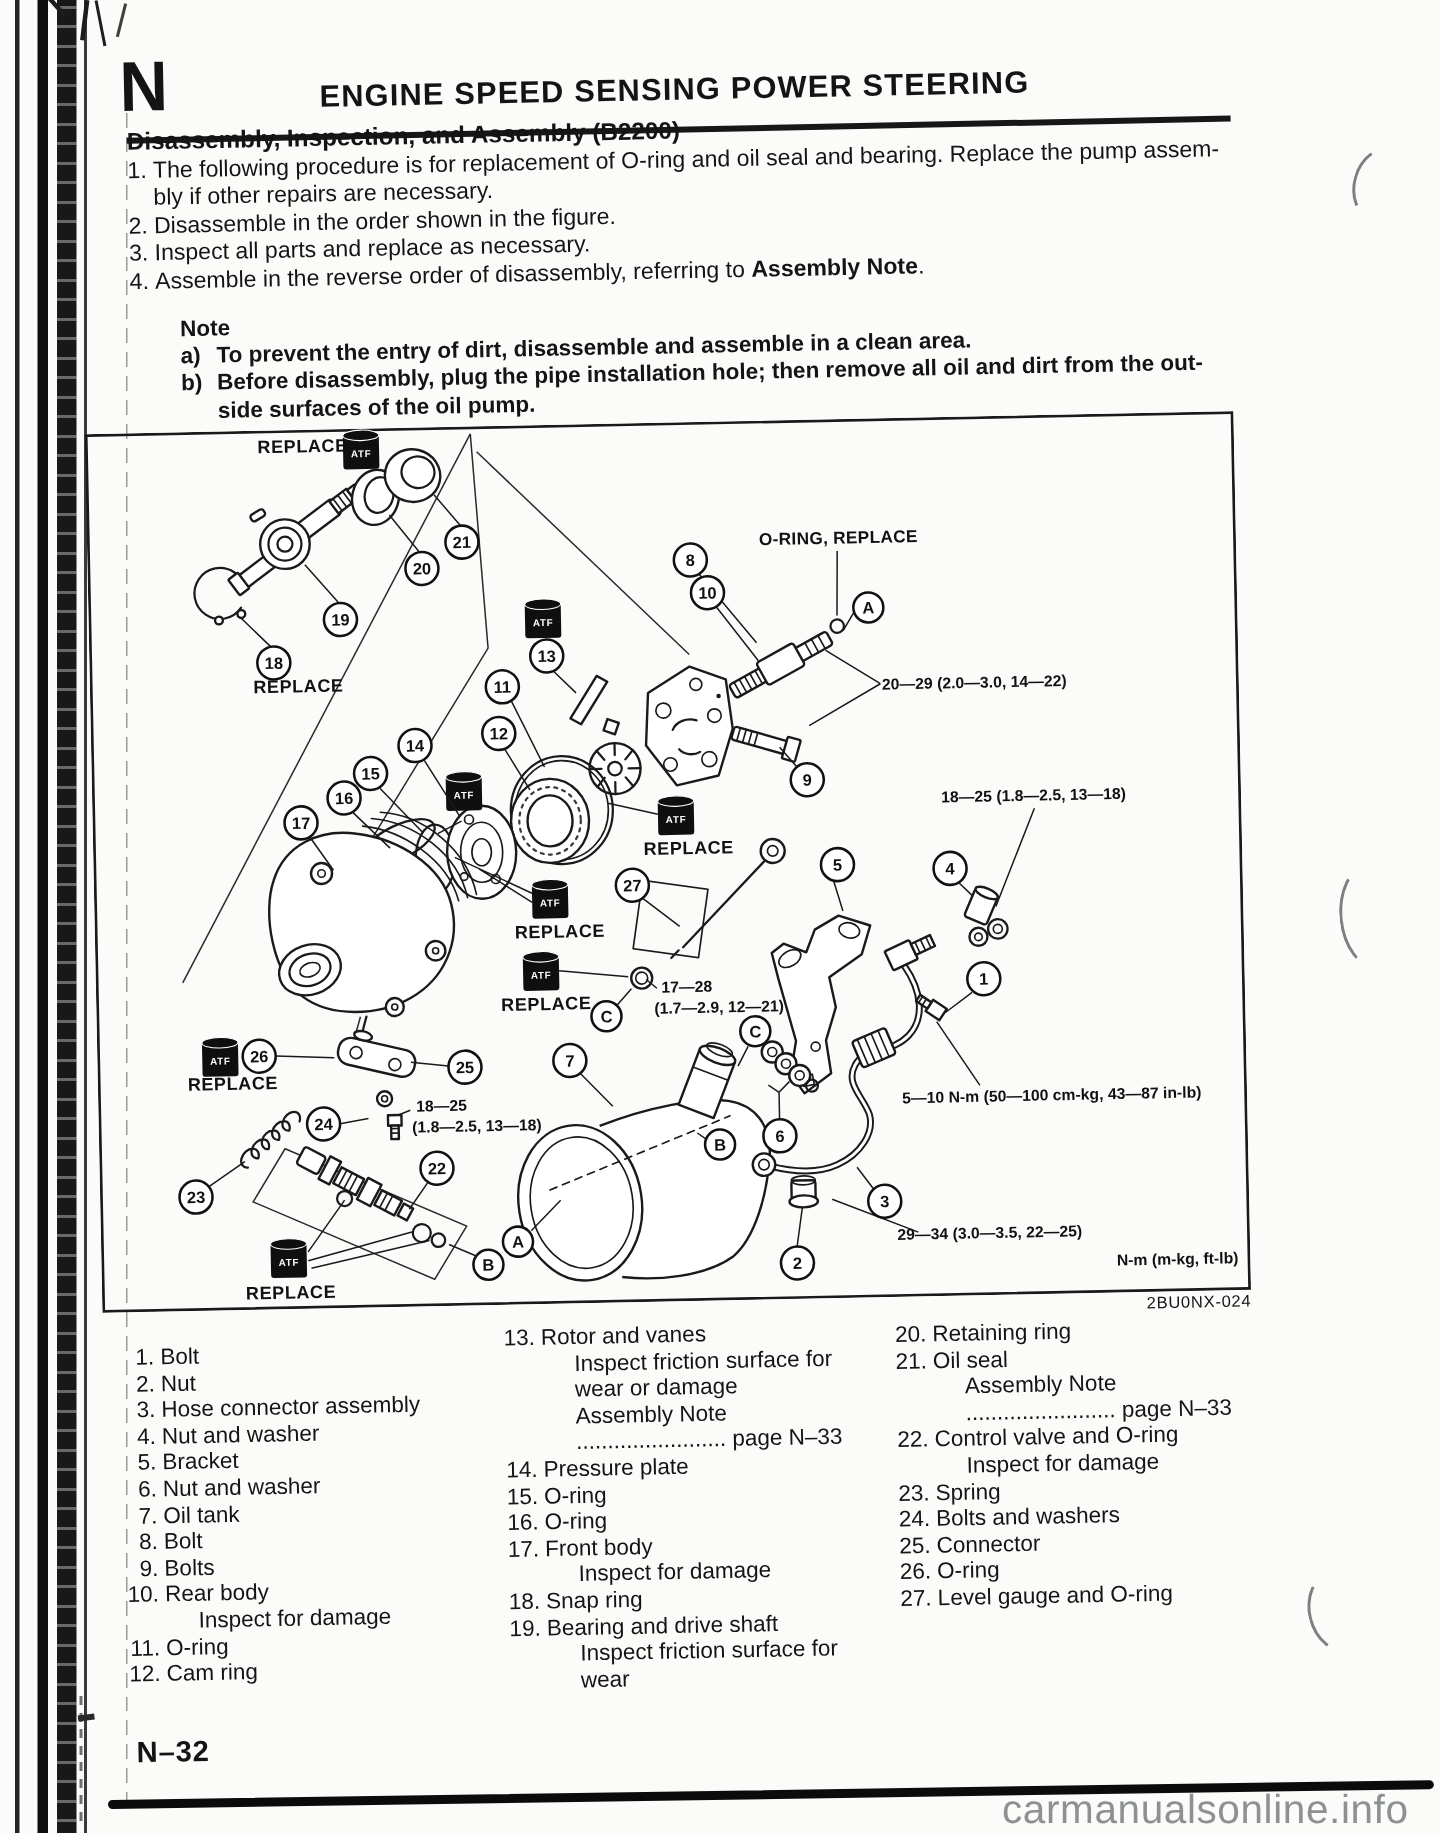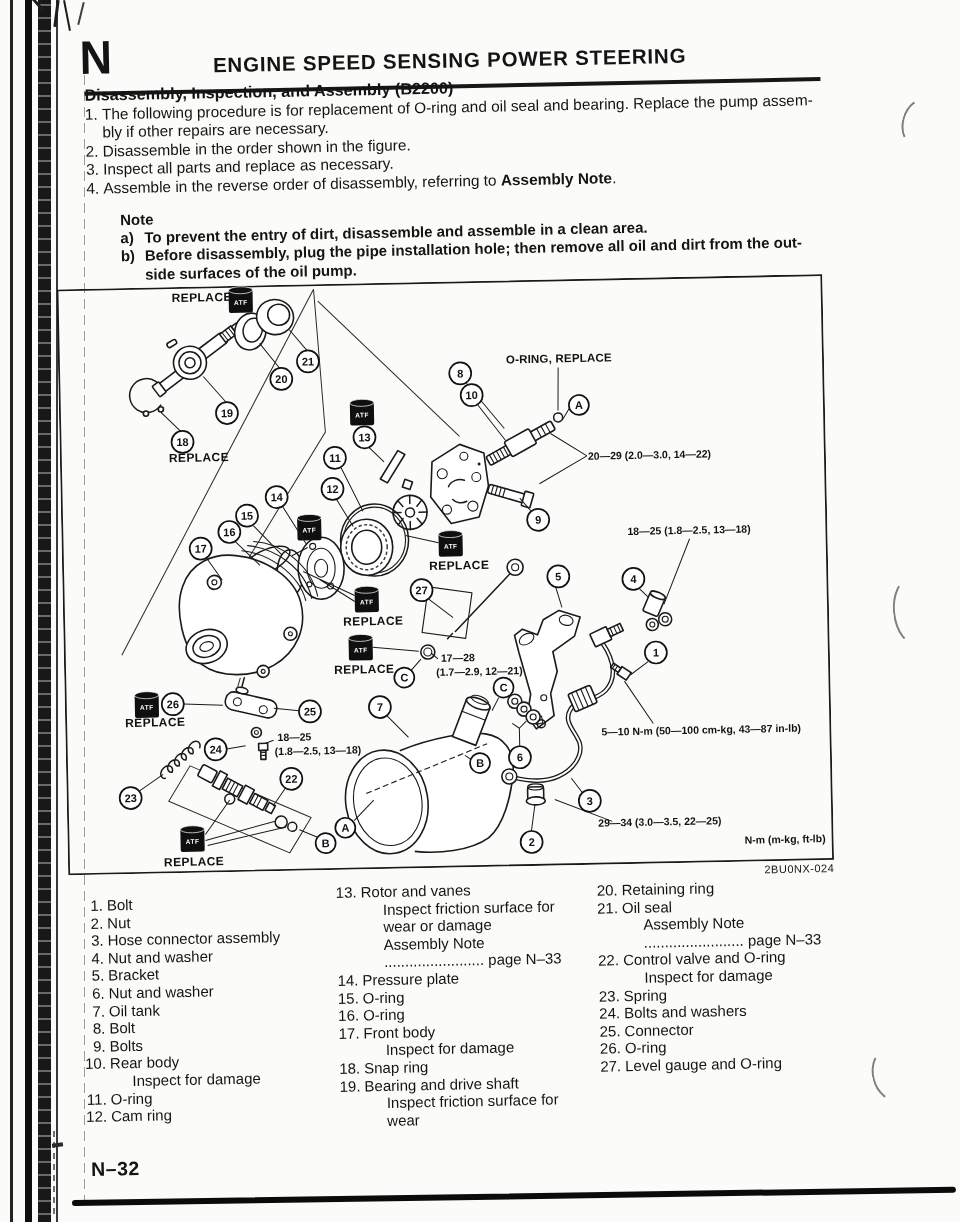--- a/index.html
+++ b/index.html
@@ -674,13 +674,14 @@
         <div class="pl-row">
           <span class="pl-num">27.</span>
           <span class="pl-label">Level gauge and O-ring</span>
         </div>
       </div>
 
     <div class="abs page-num">N–32</div>
   </div>
 
   <div class="abs band"></div>
+  <div class="abs wm">carmanualsonline.info</div>
 </div>
 
 </body></html>

